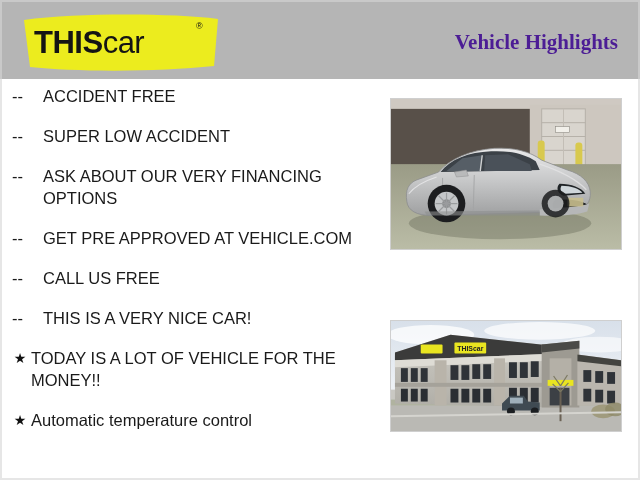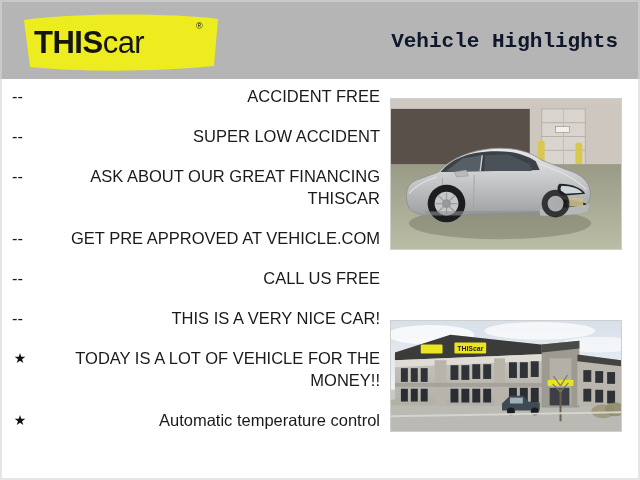--- a/index.html
+++ b/index.html
@@ -84,22 +84,22 @@
   }
 
   
   #header-title {
     position: absolute;
     right: 20px;
     top: 27px;
     font-size: 21px;
     line-height: 26px;
     font-weight: bold;
-    color: #0f172a;
-    font-family: Liberation Mono, monospace;
+    color: #4c1d95;
+    font-family: Liberation Serif, serif;
     white-space: nowrap;
     text-align: center;
   }
 
   
   #content {
     position: absolute;
     left: 0;
     top: 79px;
     width: 640px;
@@ -136,21 +136,20 @@
     color: #111111;
     padding-right: 0px;
   }
   .bullet-dash {
     flex: 0 0 auto;
     width: 16px;
   }
   .feature-text {
     flex: 1 1 auto;
     padding-left: 3px;
-    text-align: right;
   }
   .feature-item.dashed .feature-text {
     padding-left: 15px;
   }
 
   
   .photo {
     position: absolute;
     overflow: hidden;
     background: #d7d7d2;
@@ -200,21 +199,21 @@
         <span class="feature-text">ACCIDENT FREE</span>
       </div>
 
       <div class="feature-item dashed">
         <span class="bullet-dash">--</span>
         <span class="feature-text">SUPER LOW ACCIDENT</span>
       </div>
 
       <div class="feature-item dashed">
         <span class="bullet-dash">--</span>
-        <span class="feature-text">ASK ABOUT OUR GREAT FINANCING THISCAR</span>
+        <span class="feature-text">ASK ABOUT OUR VERY FINANCING OPTIONS</span>
       </div>
 
       <div class="feature-item dashed">
         <span class="bullet-dash">--</span>
         <span class="feature-text">GET PRE APPROVED AT VEHICLE.COM</span>
       </div>
 
       <div class="feature-item dashed">
         <span class="bullet-dash">--</span>
         <span class="feature-text">CALL US FREE</span>

